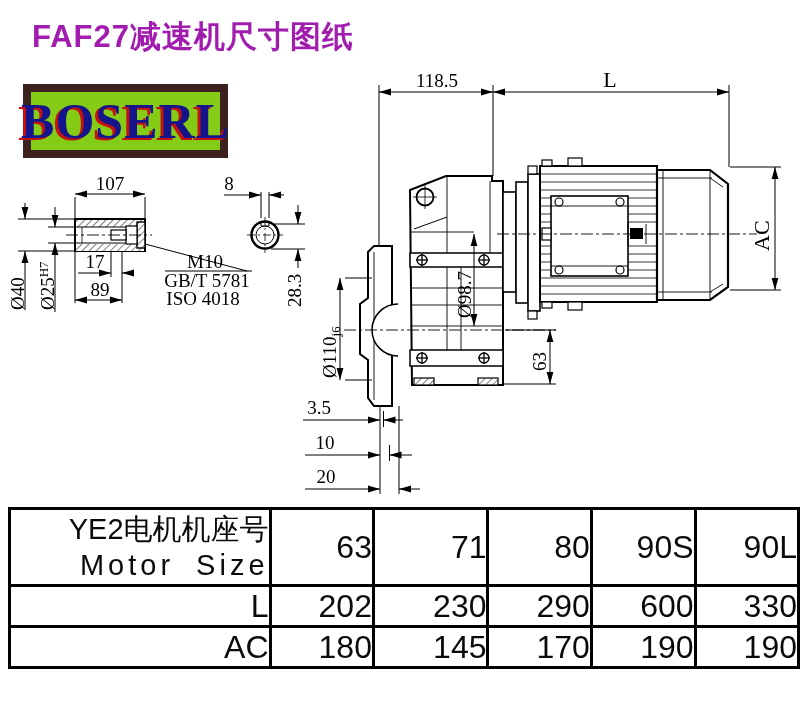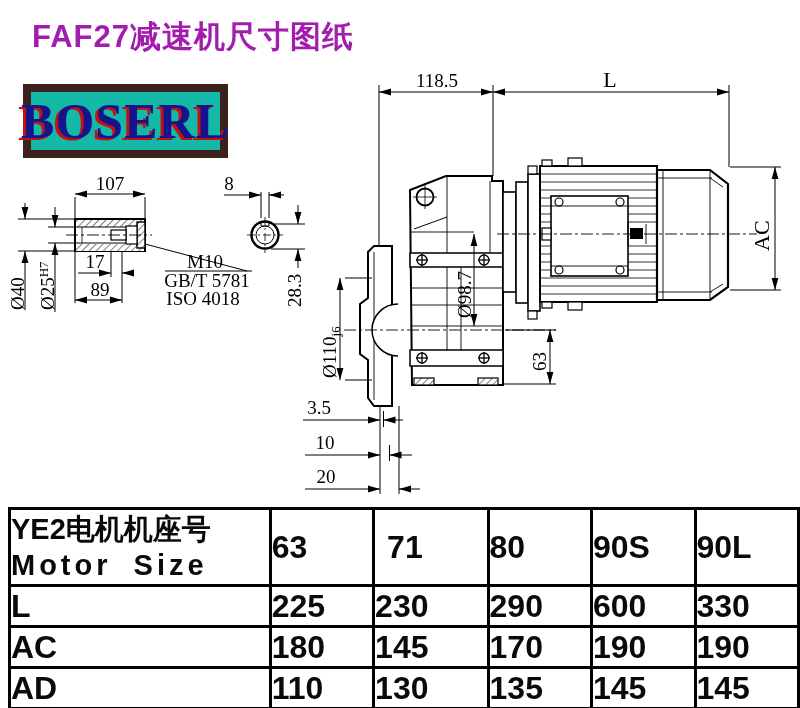--- a/index.html
+++ b/index.html
@@ -1,32 +1,32 @@
 <!DOCTYPE html>
 <html><head>
 <meta charset="utf-8">
 <style>
   html,body{margin:0;padding:0;background:#fff;}
   .stage{position:relative;width:800px;height:708px;background:#ffffff;overflow:hidden;
          font-family:"Liberation Sans",sans-serif;color:#000;}
   .title{position:absolute;left:32px;top:16px;font-size:31px;font-weight:bold;
          letter-spacing:1px;color:#a21caf;white-space:nowrap;}
   .logo{position:absolute;left:23px;top:84px;width:189px;height:58px;
-        border:8px solid #3d211c;background:#14b8a6;display:flex;align-items:center;justify-content:center;}
+        border:8px solid #3d211c;background:#84cc16;display:flex;align-items:center;justify-content:center;}
   .logo-text{font-family:"Liberation Serif",serif;font-weight:bold;font-size:50px;
              color:#14148c;letter-spacing:1px;line-height:1;
              text-shadow:-3px 2px 0 #c41212;}
   svg{position:absolute;left:0;top:0;}
   svg text{font-family:"Liberation Serif",serif;fill:#000;}
   .dim{font-size:19px;}
   .dim-big{font-size:22px;}
   
   .spec{position:absolute;left:8px;top:507px;border-collapse:collapse;table-layout:fixed;}
-  .spec td{border:3px solid #000;text-align:left;vertical-align:middle;padding:0;
-           font-size:32px;color:#0a0a0a;font-weight:bold;}
+  .spec td{border:3px solid #000;text-align:right;vertical-align:middle;padding:0;
+           font-size:32px;color:#0a0a0a;}
   .spec .hdr-cell{font-size:29px;line-height:36px;}
   .spec .hdr-en{letter-spacing:4px;word-spacing:10px;}
   .spec tr.header td{height:74px;}
   .spec tr.datarow td{height:38px;}
 </style>
 </head>
 <body>
 
 <div class="stage">
 
@@ -268,38 +268,30 @@
         <div class="hdr-cell hdr-en">Motor Size</div>
       </td>
       <td style="width:104px;">63</td>
       <td style="width:104px;padding-left:12px;">71</td>
       <td style="width:104px;">80</td>
       <td style="width:104px;">90S</td>
       <td style="width:104px;margin-top:8px;">90L</td>
     </tr>
     <tr class="datarow">
       <td>L</td>
-      <td>225</td>
+      <td>202</td>
       <td>230</td>
       <td>290</td>
       <td>600</td>
       <td>330</td>
     </tr>
     <tr class="datarow">
       <td>AC</td>
       <td>180</td>
       <td>145</td>
       <td>170</td>
       <td>190</td>
       <td>190</td>
     </tr>
-    <tr class="datarow">
-      <td>AD</td>
-      <td>110</td>
-      <td>130</td>
-      <td>135</td>
-      <td>145</td>
-      <td>145</td>
-    </tr>
   </tbody>
     </table>
 
 </div>
 
 </body></html>

